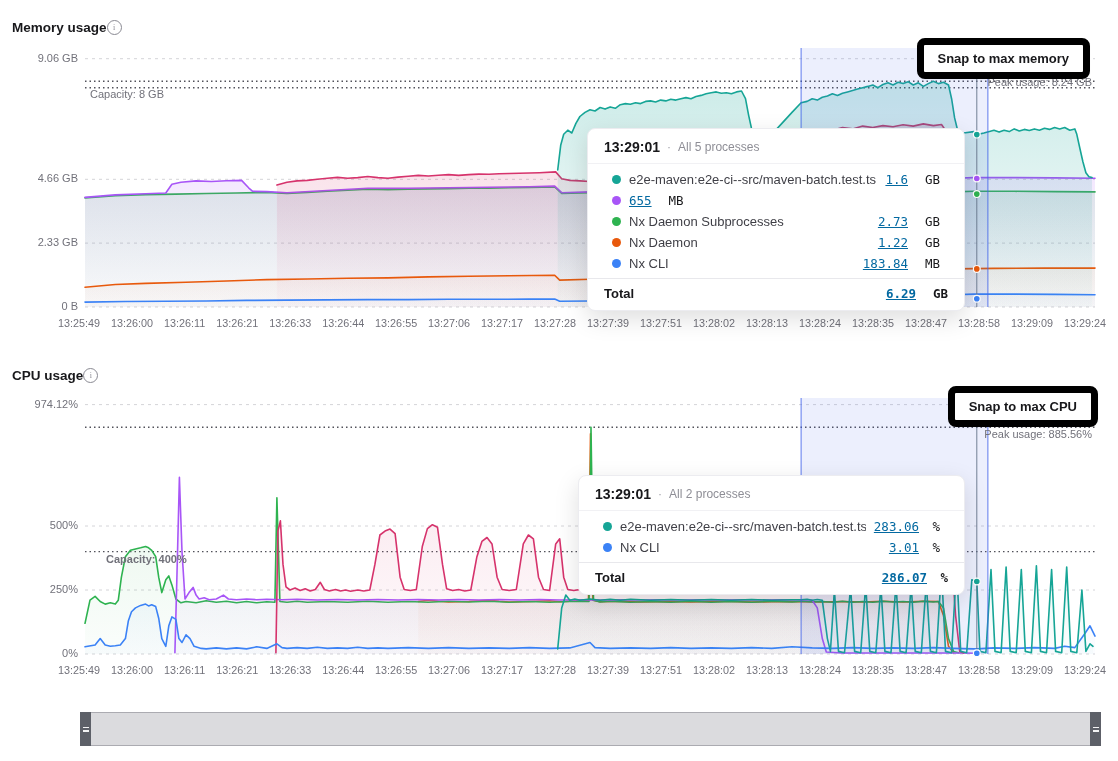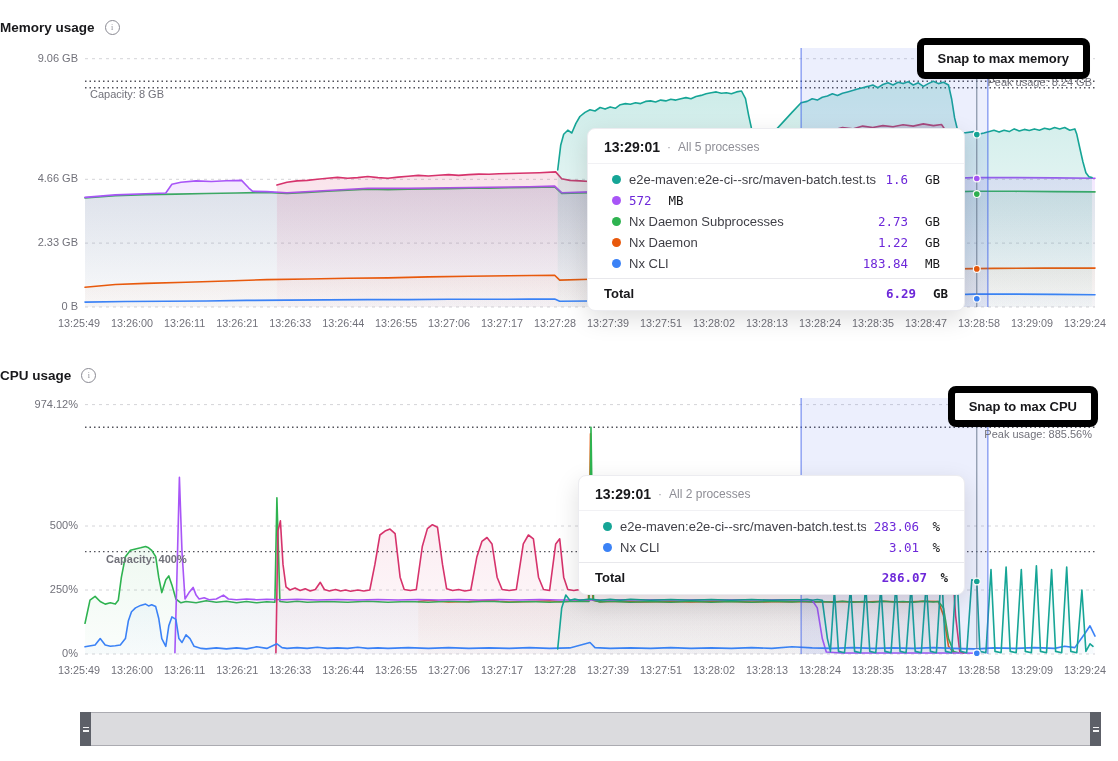--- a/index.html
+++ b/index.html
@@ -1,19 +1,19 @@
 <!DOCTYPE html>
 <html><head>
 <meta charset="utf-8">
 <style>
   html,body{margin:0;padding:0;background:#fff;}
   body{width:1118px;height:761px;position:relative;overflow:hidden;
        font-family:"Liberation Sans",sans-serif;color:#18181b;}
   #charts-canvas{position:absolute;left:0;top:0;z-index:1;}
-  .chart-title{position:absolute;left:0;display:flex;align-items:center;gap:10px;z-index:5;text-align:center;}
+  .chart-title{position:absolute;left:12px;display:flex;align-items:center;gap:0;z-index:5;text-align:center;}
   .chart-title .t{font-size:13.5px;font-weight:700;color:#18181b;}
   .info-icon{width:13px;height:13px;border:1.2px solid #8a8a93;border-radius:50%;
        display:flex;align-items:center;justify-content:center;font-size:8px;color:#8a8a93;
        font-family:"Liberation Serif",serif;}
   #mem-title{top:20px;} #cpu-title{top:368px;}
   .snap-btn{position:absolute;z-index:6;background:#fff;border:7px solid #000000;border-radius:8px;
        padding:6px 14px;font-size:13px;font-weight:600;color:#18181b;cursor:pointer;
        box-shadow:0 1px 2px rgba(0,0,0,0.04);font-family:"Liberation Sans",sans-serif;margin-top:25px;}
   #mem-snap{top:13px;right:28px;} #cpu-snap{top:361px;right:20px;}
   .y-label{position:absolute;left:8px;width:70px;text-align:right;font-size:11px;color:#71717a;z-index:5;}
@@ -28,21 +28,21 @@
   #mem-tooltip{left:587px;top:128px;width:376px;}
   #cpu-tooltip{left:578px;top:475px;width:385px;}
   .tt-head{display:flex;align-items:center;gap:7px;padding:10px 16px 8px;border-bottom:1px solid #f1f1f4;}
   .tt-time{font-size:14px;font-weight:700;color:#18181b;}
   .tt-sep{color:#a1a1aa;font-size:12px;}
   .tt-sub{color:#8e8e96;font-size:12px;}
   .tt-rows{padding:5px 8px 4px;}
   .tt-row{display:flex;align-items:center;gap:8px;padding:3px 16px;font-size:13px;color:#3f3f46;}
   .dot{width:9px;height:9px;border-radius:50%;flex:none;}
   .tt-name{flex:1;white-space:nowrap;overflow:hidden;}
-  .num{font-family:"DejaVu Sans Mono",monospace;font-size:12.5px;color:#6d28d9;}
+  .num{font-family:"DejaVu Sans Mono",monospace;font-size:12.5px;color:#0369a1;text-decoration:underline;}
   .unit{font-family:"DejaVu Sans Mono",monospace;font-size:12.5px;width:24px;text-align:right;color:#18181b;}
   #cpu-tooltip .unit{width:13px;}
   .tt-total{display:flex;align-items:flex-end;gap:8px;padding:7px 16px 9px;border-top:1px solid #e8e8ec;
        font-weight:700;font-size:13px;color:#18181b;}
   .tt-total .tt-name{font-weight:700;}
   .tt-total .num,.tt-total .unit{font-weight:700;}
   #brush{position:absolute;left:80px;top:712px;width:1021px;height:34px;background:#dbdbde;
        border:1px solid #ababb1;box-sizing:border-box;z-index:5;}
   .brush-handle{position:absolute;top:-1px;width:11px;height:34px;background:#5d6068;cursor:ew-resize;
        display:flex;flex-direction:column;align-items:center;justify-content:center;gap:2px;}
@@ -239,21 +239,21 @@
   </div>
   <div class="tt-rows">
       <div class="tt-row">
         <span class="dot" style="background: rgb(22, 165, 150);"></span>
         <span class="tt-name">e2e-maven:e2e-ci--src/maven-batch.test.ts</span>
         <span class="num">1.6</span>
         <span class="unit">GB</span>
       </div>
       <div class="tt-row">
         <span class="dot" style="background: rgb(168, 85, 247);"></span>
-        <span class="num">572</span>
+        <span class="num">655</span>
         <span class="unit">MB</span>
       </div>
       <div class="tt-row">
         <span class="dot" style="background: rgb(46, 179, 80);"></span>
         <span class="tt-name">Nx Daemon Subprocesses</span>
         <span class="num">2.73</span>
         <span class="unit">GB</span>
       </div>
       <div class="tt-row">
         <span class="dot" style="background: rgb(232, 89, 12);"></span>

